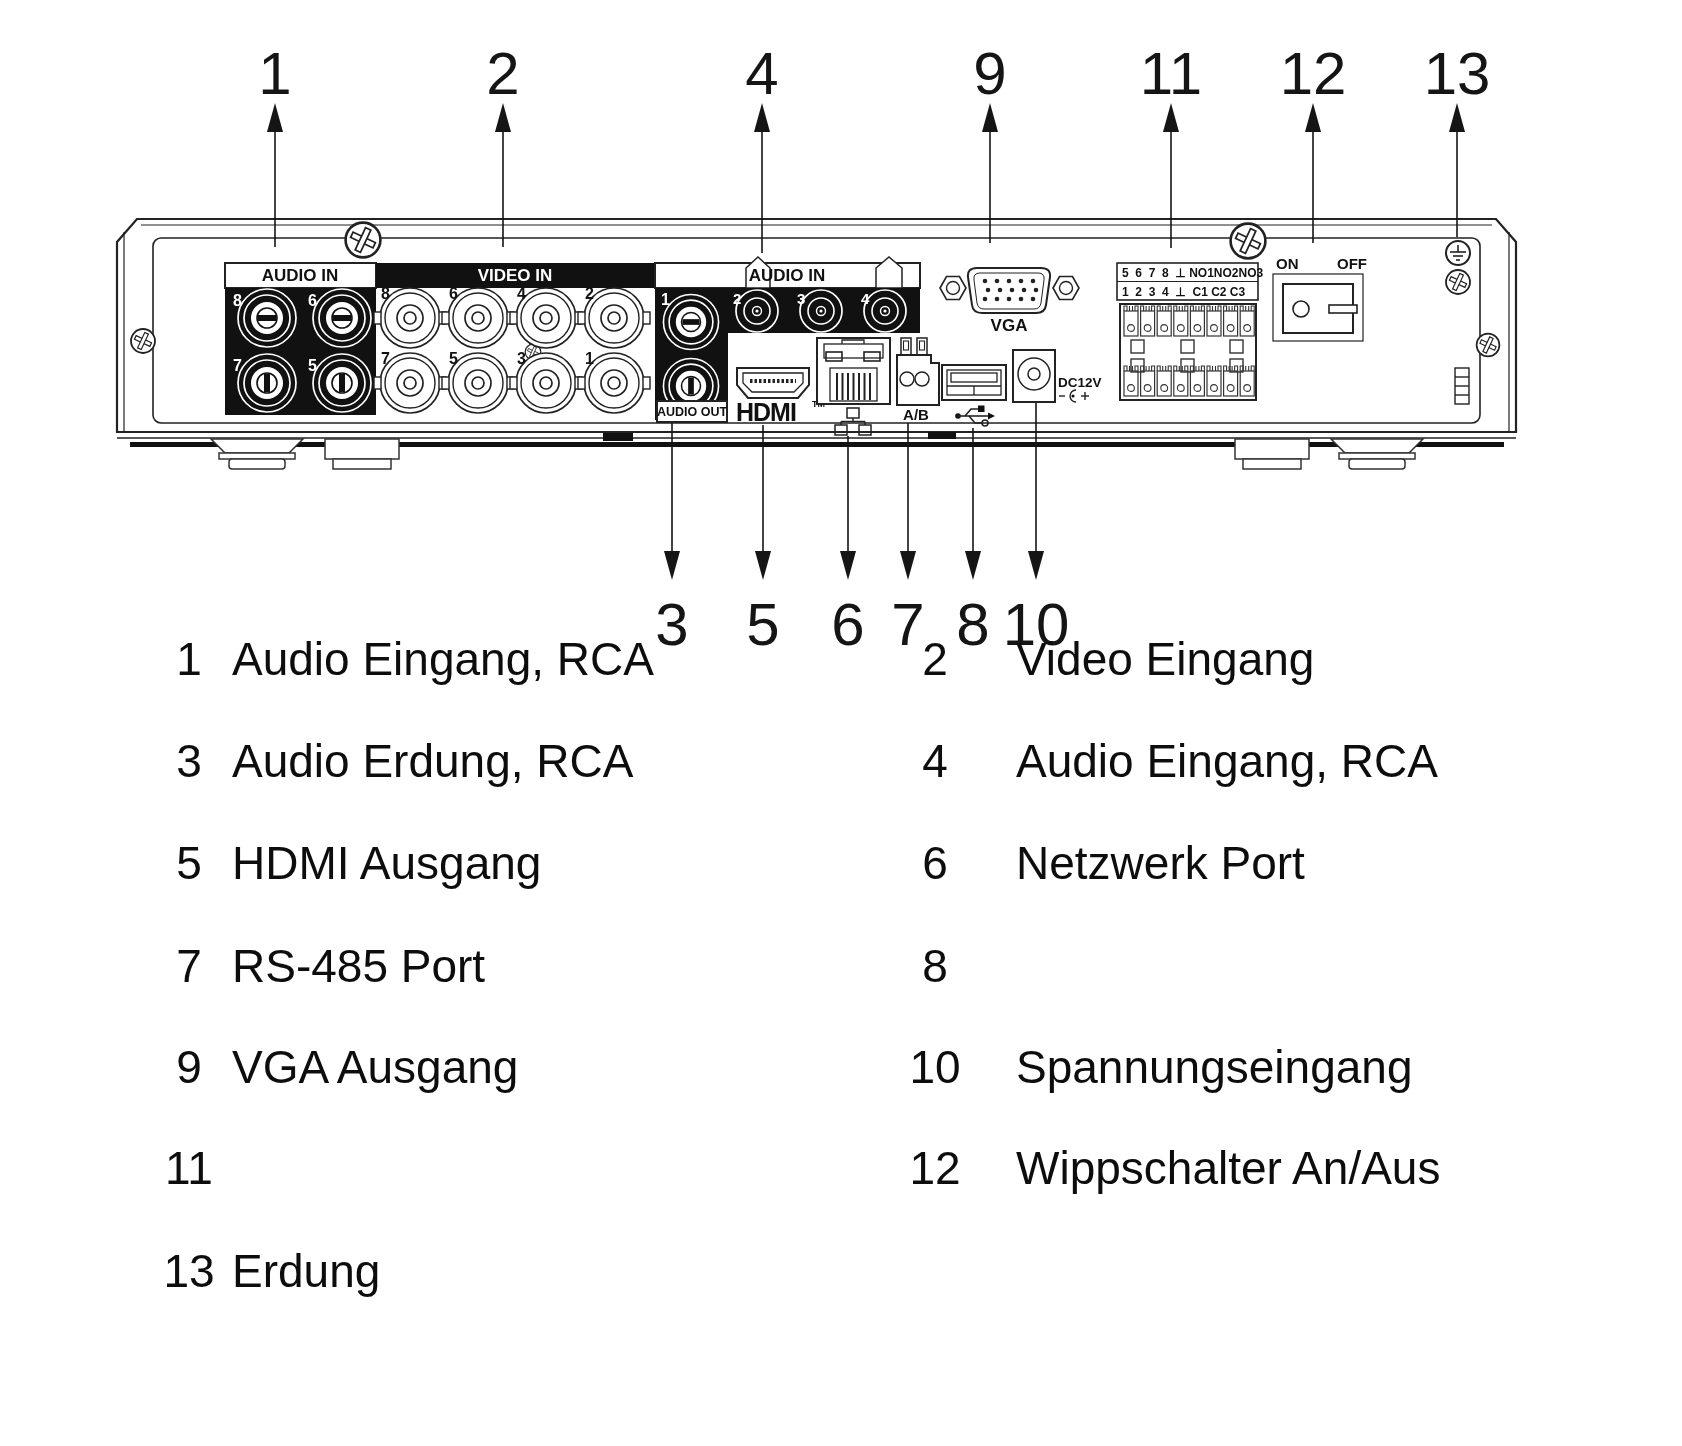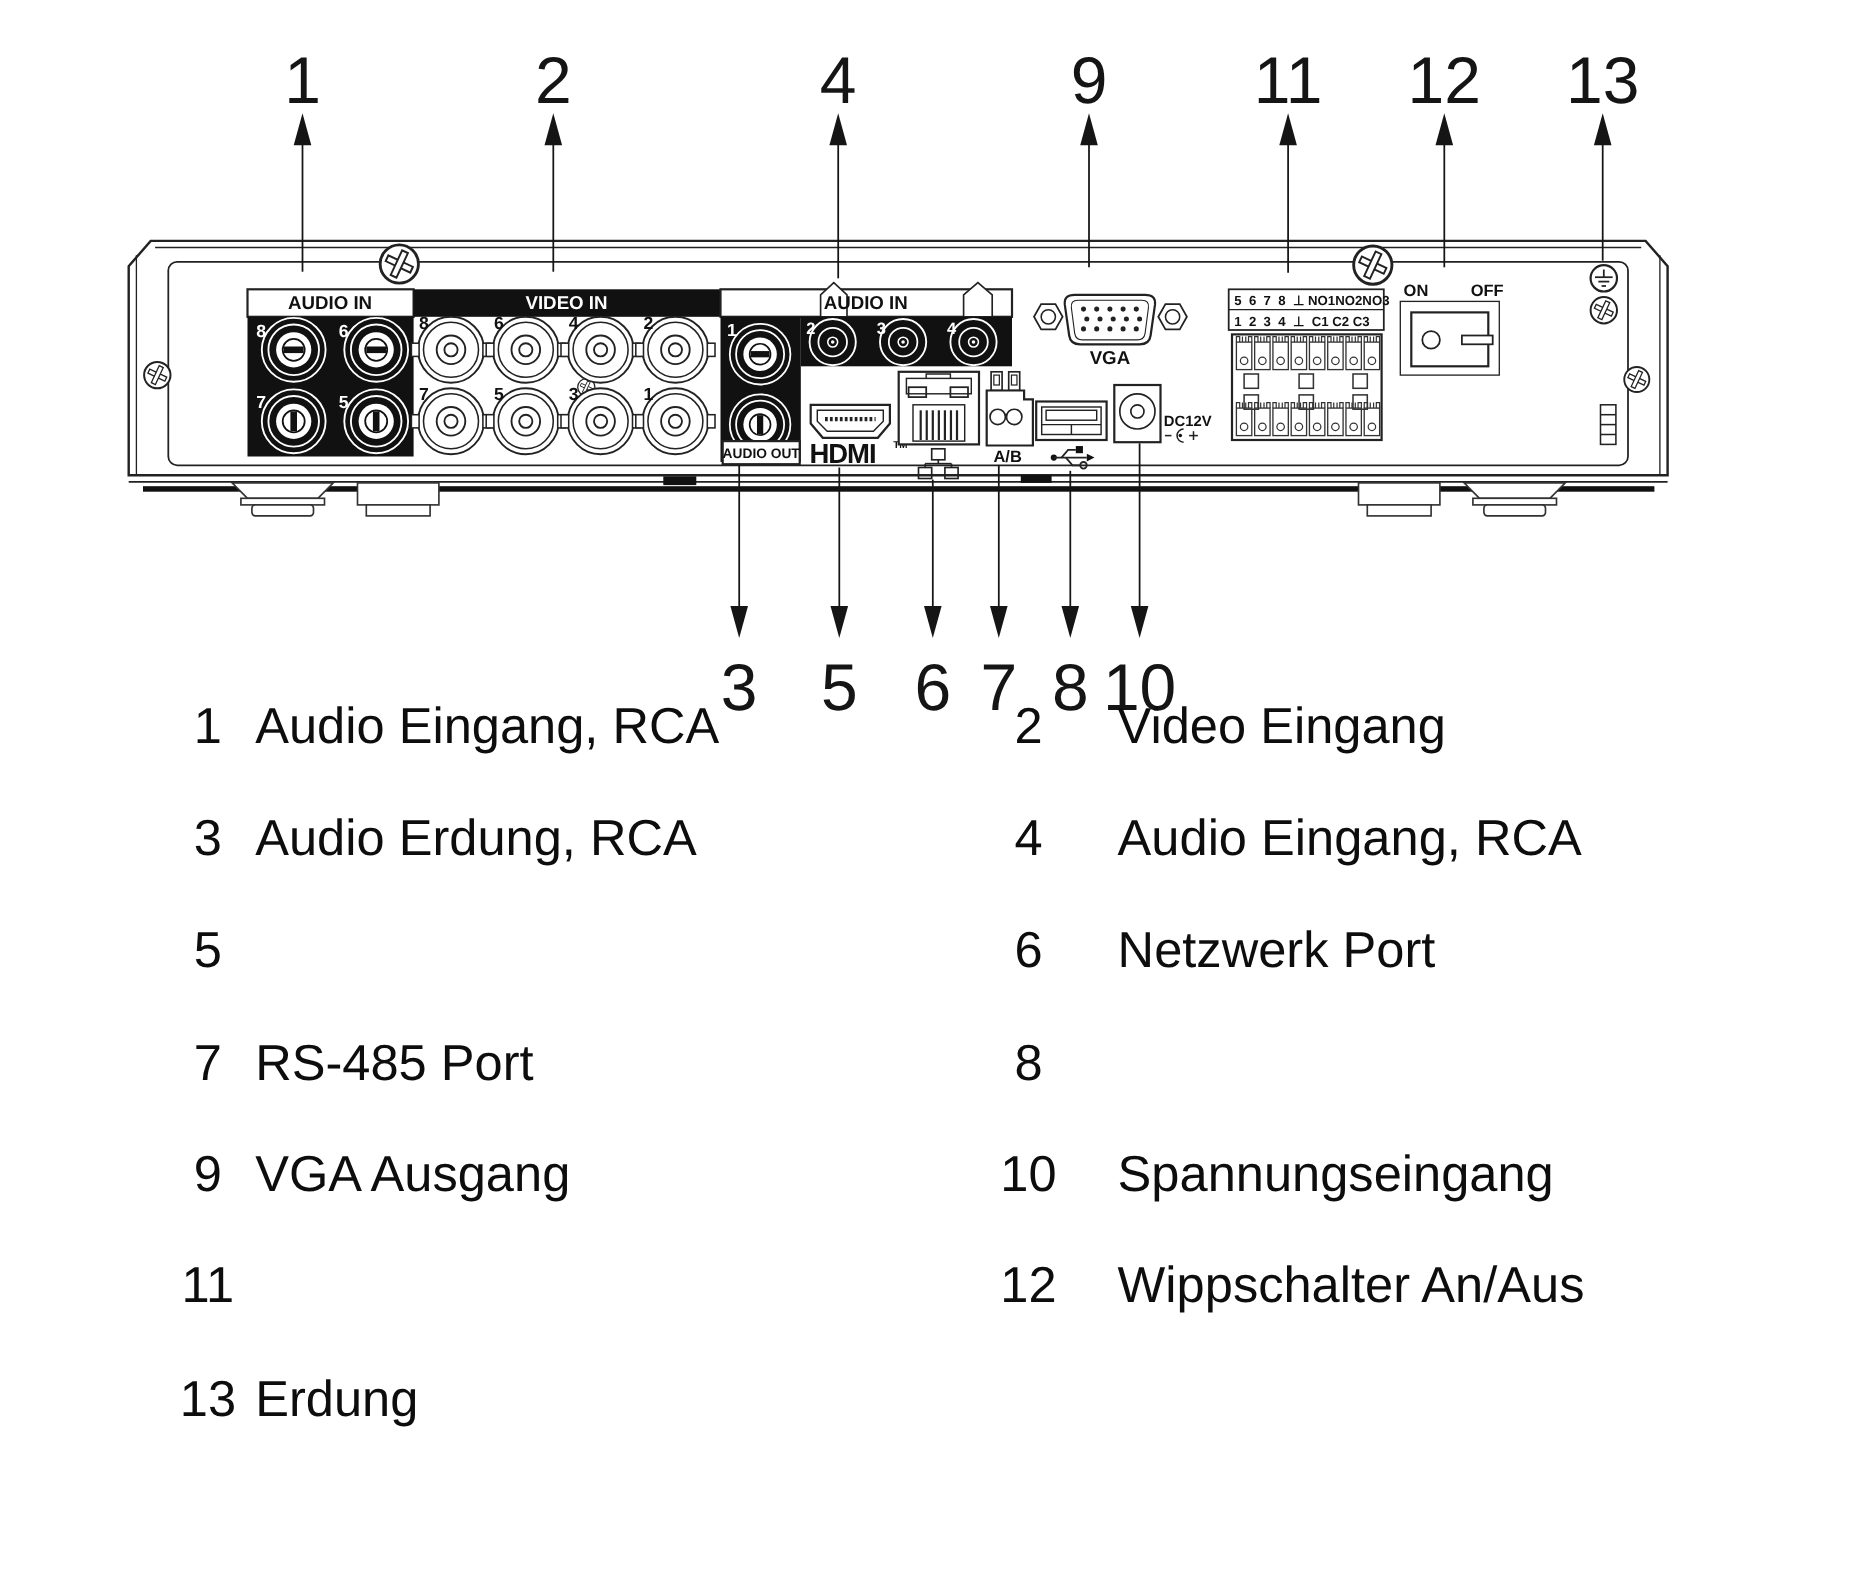--- a/index.html
+++ b/index.html
@@ -402,20 +402,21 @@
       <span class="llab2">Video Eingang</span>
     </div>
     <div class="legend-row" style="top:734px">
       <span class="lnum1">3</span>
       <span class="llab1">Audio Erdung, RCA</span>
       <span class="lnum2">4</span>
       <span class="llab2">Audio Eingang, RCA</span>
     </div>
     <div class="legend-row" style="top:836px">
       <span class="lnum1">5</span>
+      <span class="llab1">HDMI Ausgang</span>
       <span class="lnum2">6</span>
       <span class="llab2">Netzwerk Port</span>
     </div>
     <div class="legend-row" style="top:939px">
       <span class="lnum1">7</span>
       <span class="llab1">RS-485 Port</span>
       <span class="lnum2">8</span>
     </div>
     <div class="legend-row" style="top:1040px">
       <span class="lnum1">9</span>

